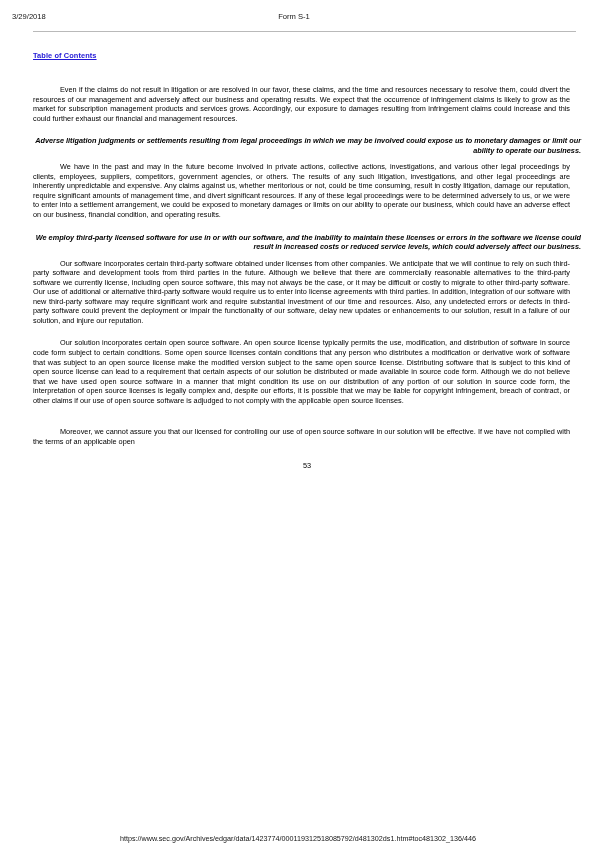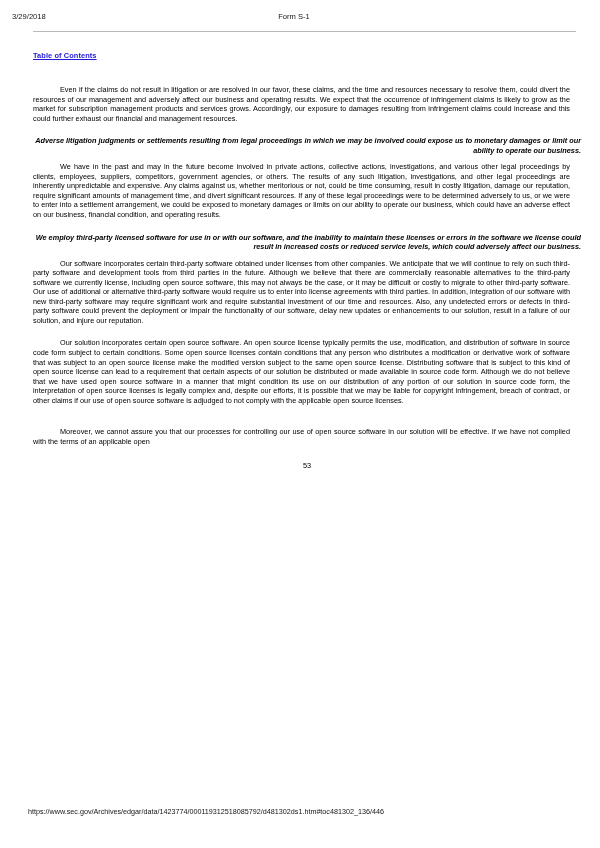--- a/index.html
+++ b/index.html
@@ -92,29 +92,29 @@
   .page-number {
     text-align: center;
     font-size: 7.3px;
     line-height: 10px;
     margin-top: 15px;
     color: #000;
   }
   
   .print-footer {
     position: absolute;
-    bottom: 30px;
+    bottom: 3px;
     left: 28px;
     right: 24px;
     height: 12px;
     font-size: 7.2px;
     line-height: 12px;
     color: #141414;
     display: flex;
-    justify-content: flex-start;
+    justify-content: center;
     align-items: center;
   }
   .print-footer .pf-url {
     white-space: nowrap;
     overflow: hidden;
   }
   .print-footer .pf-pages {
     white-space: nowrap;
     padding-right: 8px;
   }
@@ -142,21 +142,21 @@
 
     <h4 class="risk">We employ third-party licensed software for use in or with our software, and the inability to maintain these licenses or errors in the software we license could result in increased costs or reduced service levels, which could adversely affect our business.</h4>
 
     <p class="body">Our software incorporates certain third-party software obtained under licenses from other companies. We anticipate that we will continue to rely on such third-party software and development tools from third parties in the future. Although we believe that there are commercially reasonable alternatives to the third-party software we currently license, including open source software, this may not always be the case, or it may be difficult or costly to migrate to other third-party software. Our use of additional or alternative third-party software would require us to enter into license agreements with third parties. In addition, integration of our software with new third-party software may require significant work and require substantial investment of our time and resources. Also, any undetected errors or defects in third-party software could prevent the deployment or impair the functionality of our software, delay new updates or enhancements to our solution, result in a failure of our solution, and injure our reputation.</p>
 
 
     <p class="body">Our solution incorporates certain open source software. An open source license typically permits the use, modification, and distribution of software in source code form subject to certain conditions. Some open source licenses contain conditions that any person who distributes a modification or derivative work of software that was subject to an open source license make the modified version subject to the same open source license. Distributing software that is subject to this kind of open source license can lead to a requirement that certain aspects of our solution be distributed or made available in source code form. Although we do not believe that we have used open source software in a manner that might condition its use on our distribution of any portion of our solution in source code form, the interpretation of open source licenses is legally complex and, despite our efforts, it is possible that we may be liable for copyright infringement, breach of contract, or other claims if our use of open source software is adjudged to not comply with the applicable open source licenses.</p>
 
     <div class="spacer-lg"></div>
 
-    <p class="body">Moreover, we cannot assure you that our processes for controlling our use of open source software in our solution will be effective. If we have not complied with the terms of an applicable open</p>
+    <p class="body">Moreover, we cannot assure you that our licensed for controlling our use of open source software in our solution will be effective. If we have not complied with the terms of an applicable open</p>
 
     <div class="page-number">53</div>
   </div>
 
   <div class="print-footer">
     <span class="pf-url">https://www.sec.gov/Archives/edgar/data/1423774/000119312518085792/d481302ds1.htm#toc481302_1</span>
     <span class="pf-pages">36/446</span>
   </div>
 
 </div>

